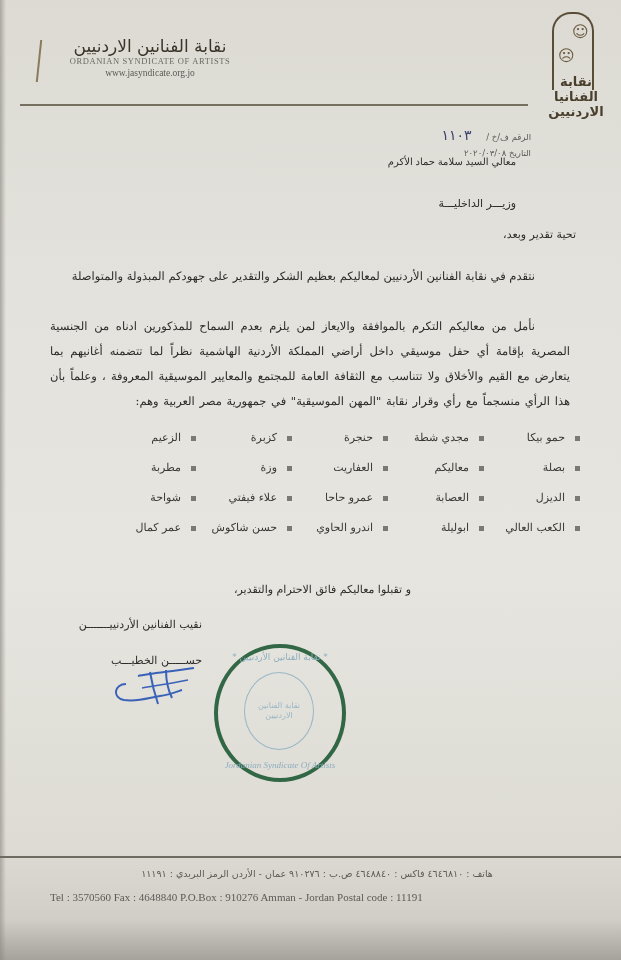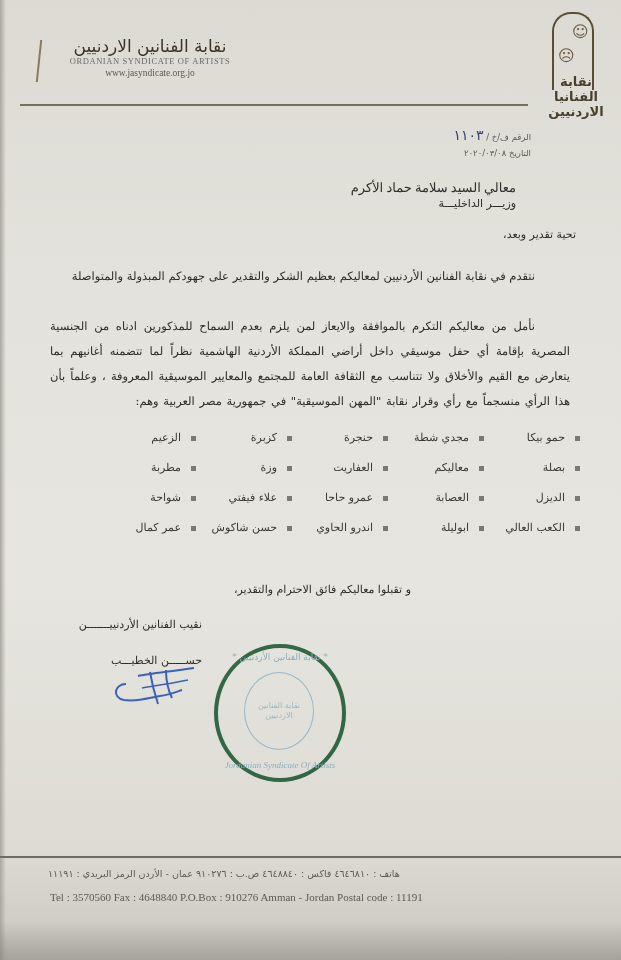--- a/index.html
+++ b/index.html
@@ -59,30 +59,30 @@
     .logo-text {
       position: absolute; left: 4px; top: 62px; width: 76px; text-align: center;
       font-family: "DejaVu Sans", sans-serif; font-size: 13px; line-height: 15px;
       color: #4a3f2d; direction: rtl; font-weight: bold;
     }
     
     .ref {
       position: absolute; right: 90px; top: 127px; direction: rtl;
       font-family: "DejaVu Sans", sans-serif; font-size: 8.5px; color: #5c5b57;
     }
-    .ref .ref-num { font-size: 14px; color: #3b3f6e; margin-right: 0; text-align: center; }
+    .ref .ref-num { font-size: 14px; color: #3b3f6e; margin-right: 12px; text-align: center; }
     .date {
       position: absolute; right: 90px; top: 148px; direction: rtl;
       font-family: "DejaVu Sans", sans-serif; font-size: 8.5px; color: #5c5b57;
     }
     
     .rtl { direction: rtl; text-align: right; }
     .recipient {
-      position: absolute; right: 105px; top: 180px;
-      font-family: Liberation Serif, serif; font-size: 13px; color: #2e2d2a;
+      position: absolute; right: 105px; top: 156px;
+      font-family: Liberation Sans, sans-serif; font-size: 10px; color: #2e2d2a;
     }
     .recipient-title {
       position: absolute; right: 105px; top: 197px;
       font-family: "DejaVu Sans", sans-serif; font-size: 11px; color: #2e2d2a; letter-spacing: 1px;
     }
     .greeting {
       position: absolute; right: 45px; top: 228px;
       font-size: 11px; color: #2e2d2a;
     }
     .para {
@@ -140,21 +140,21 @@
     }
     .stamp-logo-text {
       position: absolute; left: 0; top: 28px; width: 68px; text-align: center;
       font-family: "DejaVu Sans", sans-serif; font-size: 8px; line-height: 10px; color: #8db0c2; direction: rtl;
     }
     
     .footer-rule {
       position: absolute; left: 0; top: 856px; width: 621px; height: 1.5px; background: #6e6b63;
     }
     .footer-ar {
-      position: absolute; left: 48px; top: 868px; width: 538px; text-align: left; direction: rtl;
+      position: absolute; left: 48px; top: 868px; width: 538px; text-align: center; direction: rtl;
       font-family: "DejaVu Sans", sans-serif; font-size: 9.5px; color: #5b5a56;
     }
     .footer-en {
       position: absolute; left: 50px; top: 891px; width: 540px;
       font-family: "Liberation Serif", serif; font-size: 11px; color: #5b5a56; white-space: nowrap;
     }
   </style>
 </head>
 <body>
 

